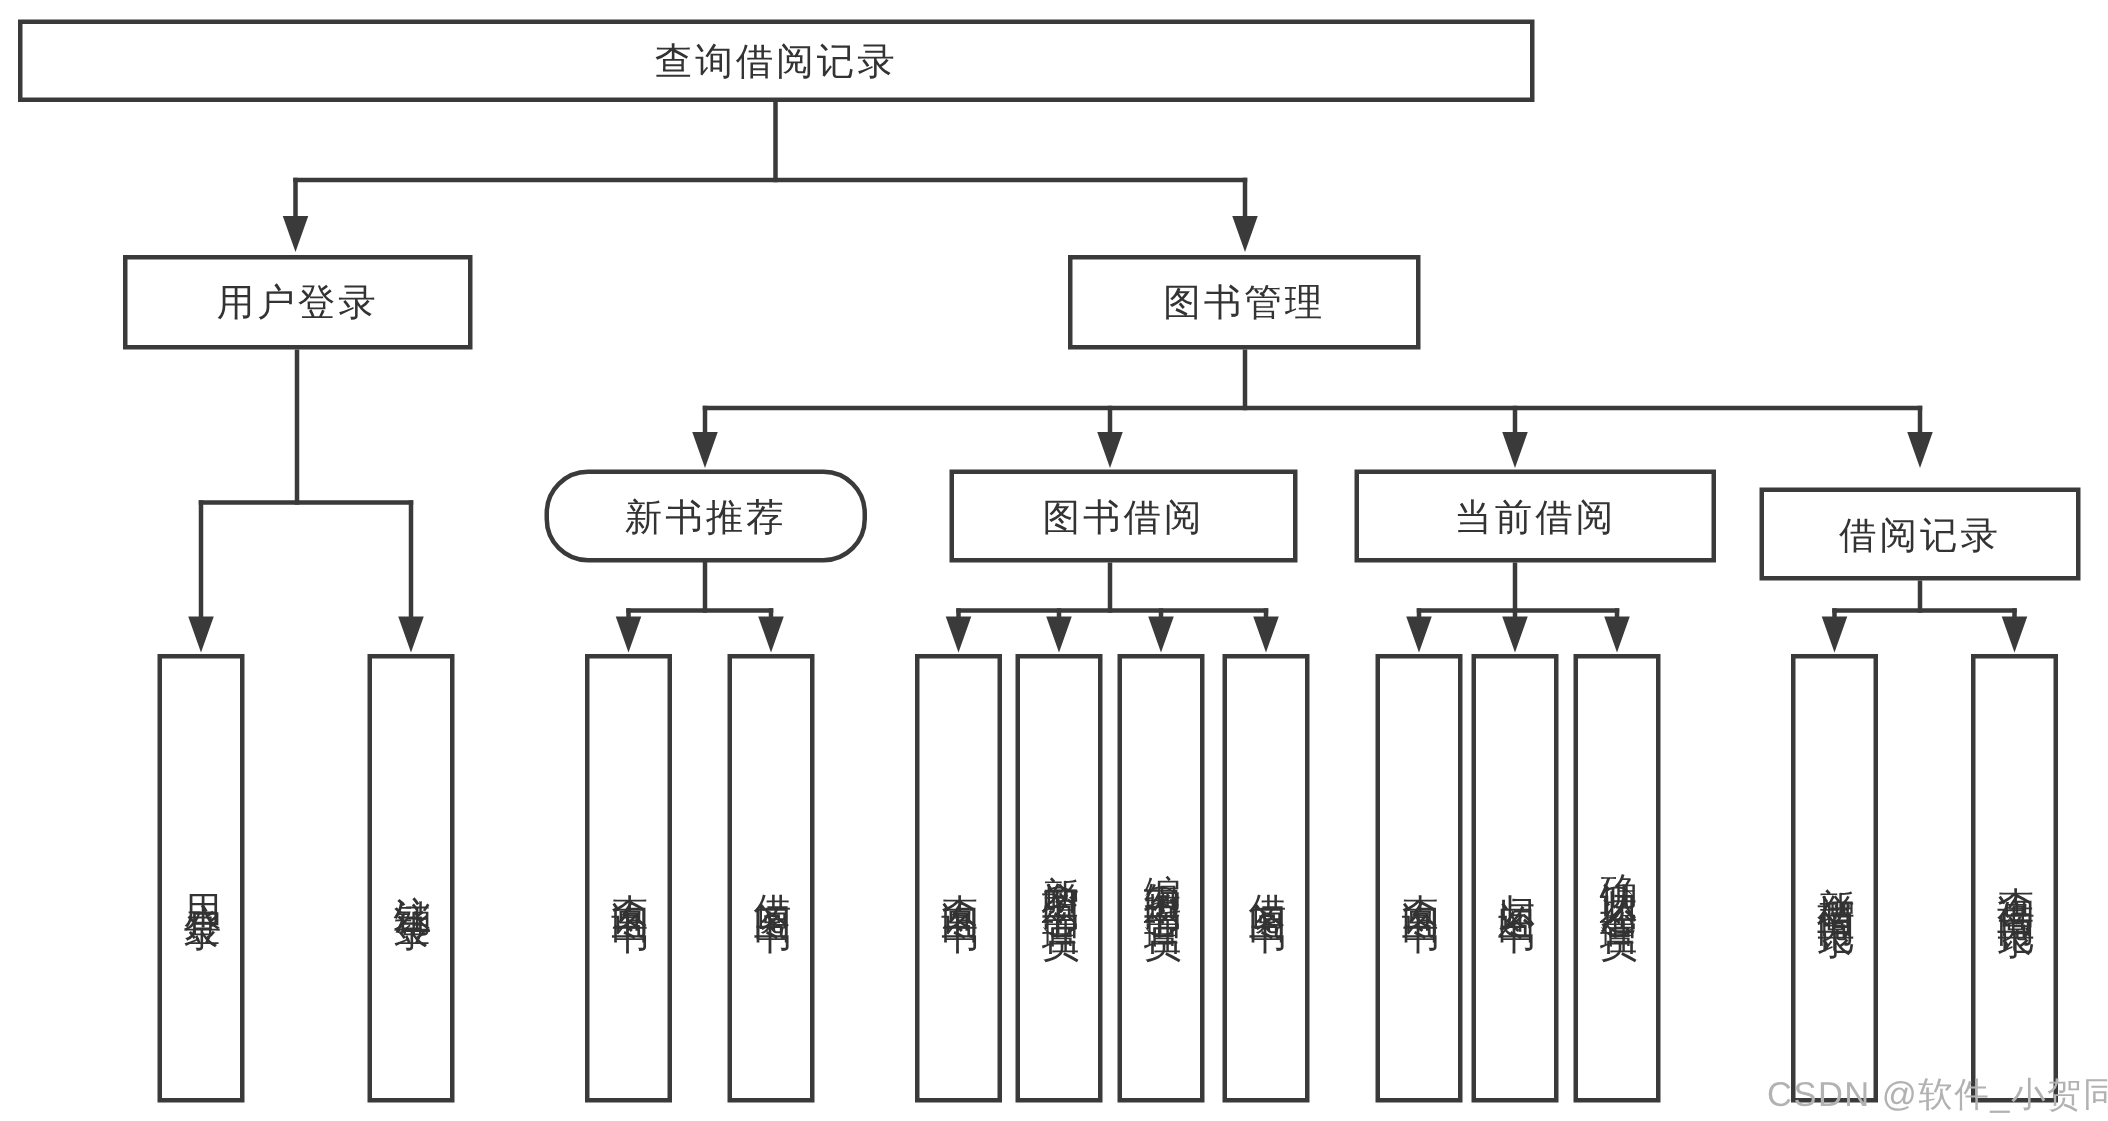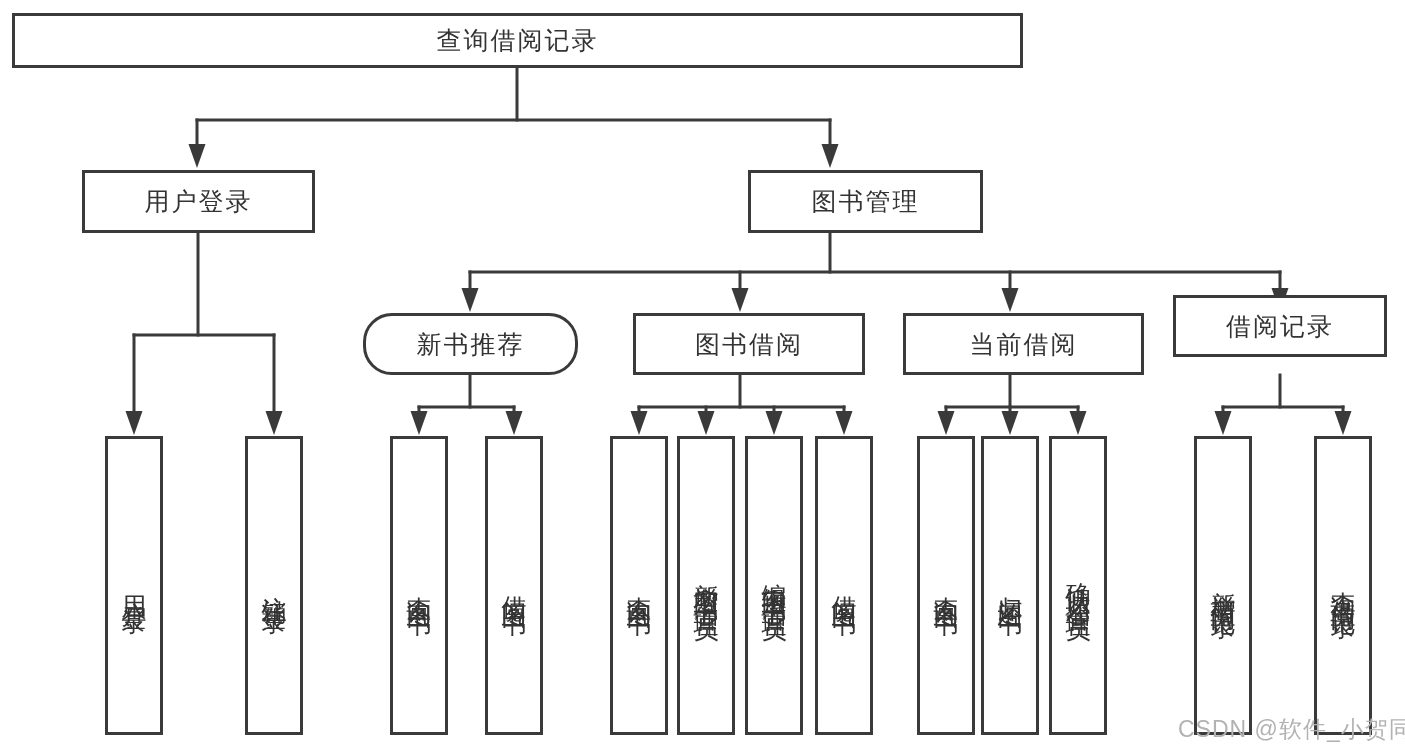--- a/index.html
+++ b/index.html
@@ -45,25 +45,25 @@
     justify-content: center;
     writing-mode: vertical-rl;
     text-orientation: mixed;
     font-size: 25px;
     letter-spacing: 5px;
     line-height: 1;
     z-index: 1;
   }
   .node-root   { left: 12px;   top: 13px;  width: 1011px; height: 55px; }
   .node-l2a    { left: 82px;   top: 170px; width: 233px;  height: 63px; }
-  .node-l2b    { left: 748px;  top: 170px; width: 235px;  height: 63px; }
+  .node-l2b    { left: 712px;  top: 170px; width: 235px;  height: 63px; }
   .node-l3a    { left: 363px;  top: 313px; width: 215px;  height: 62px; border-radius: 29px; }
   .node-l3b    { left: 633px;  top: 313px; width: 232px;  height: 62px; }
   .node-l3c    { left: 903px;  top: 313px; width: 241px;  height: 62px; }
-  .node-l3d    { left: 1173px; top: 295px; width: 214px;  height: 62px; }
+  .node-l3d    { left: 1173px; top: 325px; width: 214px;  height: 62px; }
   .leaf-1  { left: 105px; }
   .leaf-2  { left: 245px; }
   .leaf-3  { left: 390px; }
   .leaf-4  { left: 485px; }
   .leaf-5  { left: 610px; }
   .leaf-6  { left: 677px; }
   .leaf-7  { left: 745px; }
   .leaf-8  { left: 815px; }
   .leaf-9  { left: 917px; }
   .leaf-10 { left: 981px; }

